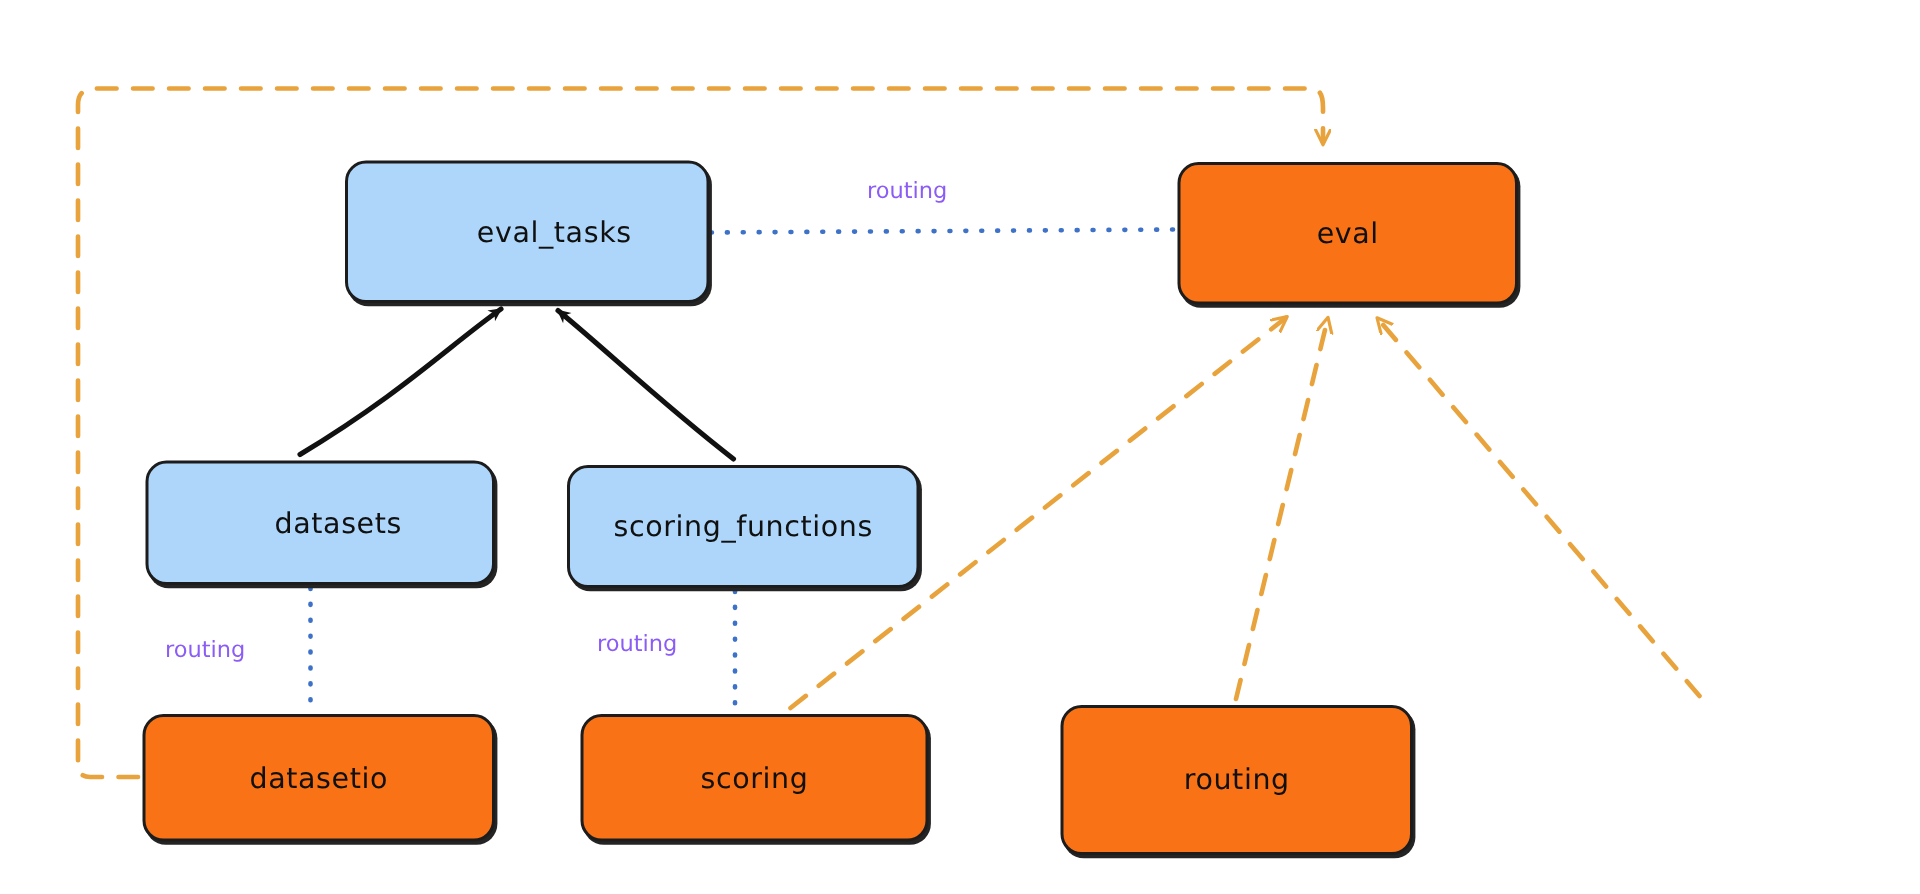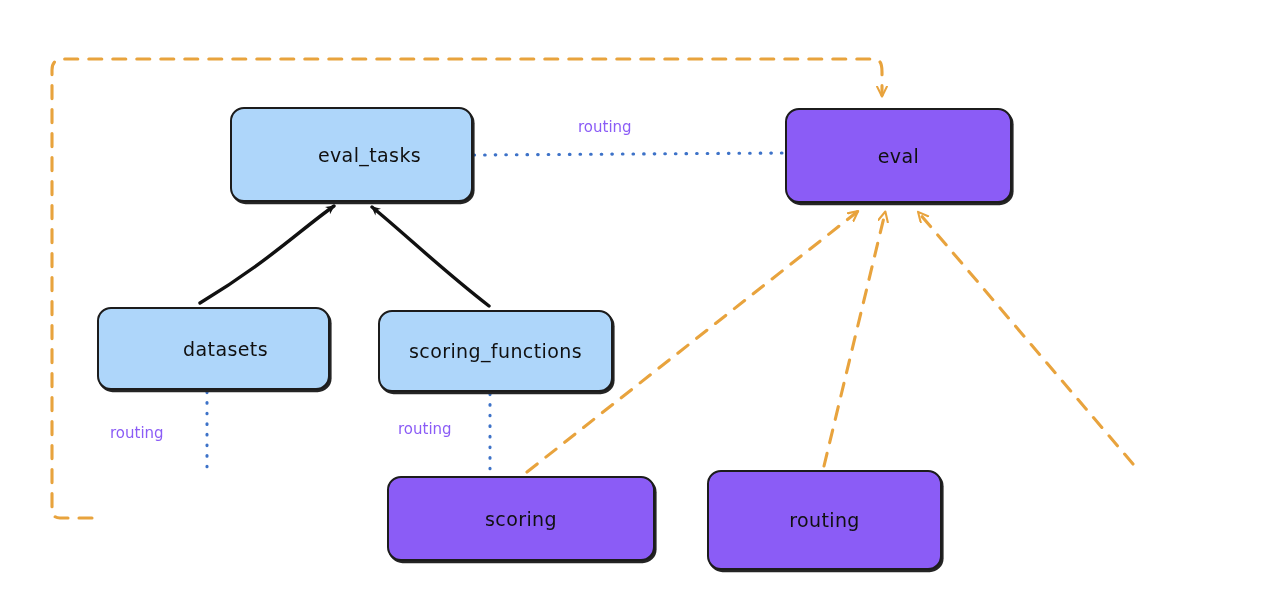--- a/index.html
+++ b/index.html
@@ -42,21 +42,21 @@
     font-size: 19px;
     color: #101010;
     letter-spacing: 0.4px;
     white-space: nowrap;
     pointer-events: none;
   }
   .node.api {
     background: #aed6fa;
   }
   .node.provider {
-    background: #8b5cf6;
+    background: #f97316;
   }
   .edge-label {
     position: absolute;
     font-family: "DejaVu Sans", sans-serif;
     font-size: 15px;
     color: #8b5cf6;
     white-space: nowrap;
   }
 </style>
 </head>
@@ -102,22 +102,25 @@
   </div>
 
   <div class="node api" style="left:97px; top:307px; width:233px; height:83px;padding-left:24px;">
     <span class="node-label">datasets</span>
   </div>
 
   <div class="node api" style="left:378px; top:310px; width:235px; height:82px;text-align:right;">
     <span class="node-label">scoring_functions</span>
   </div>
 
+  <div class="node provider" style="left:95px; top:476px; width:235px; height:85px;">
+    <span class="node-label">datasetio</span>
+  </div>
 
-  <div class="node provider" style="left:387px; top:476px; width:268px; height:85px;">
+  <div class="node provider" style="left:387px; top:476px; width:232px; height:85px;">
     <span class="node-label">scoring</span>
   </div>
 
   <div class="node provider" style="left:707px; top:470px; width:235px; height:100px;">
     <span class="node-label">routing</span>
   </div>
 
 
   <div class="edge-label" style="left:578px; top:118px;">routing</div>
 

